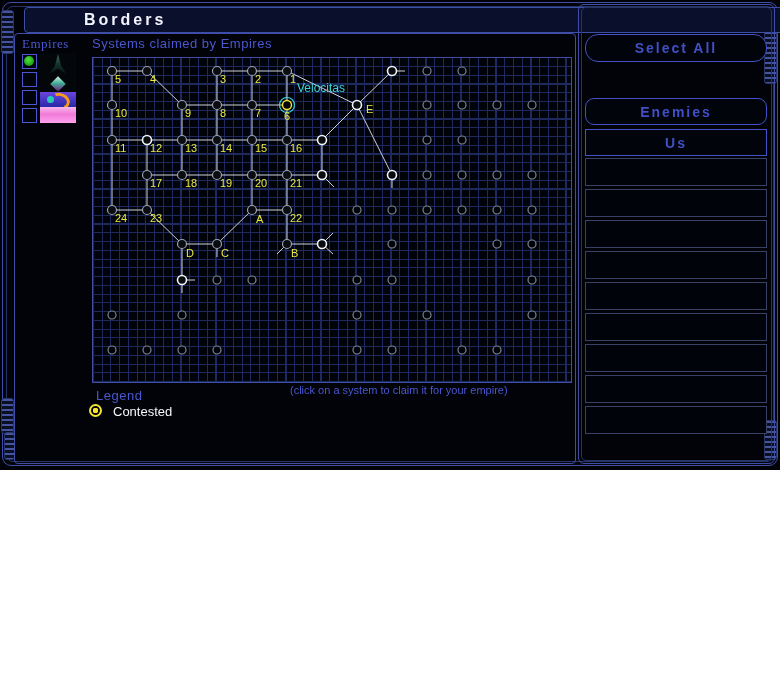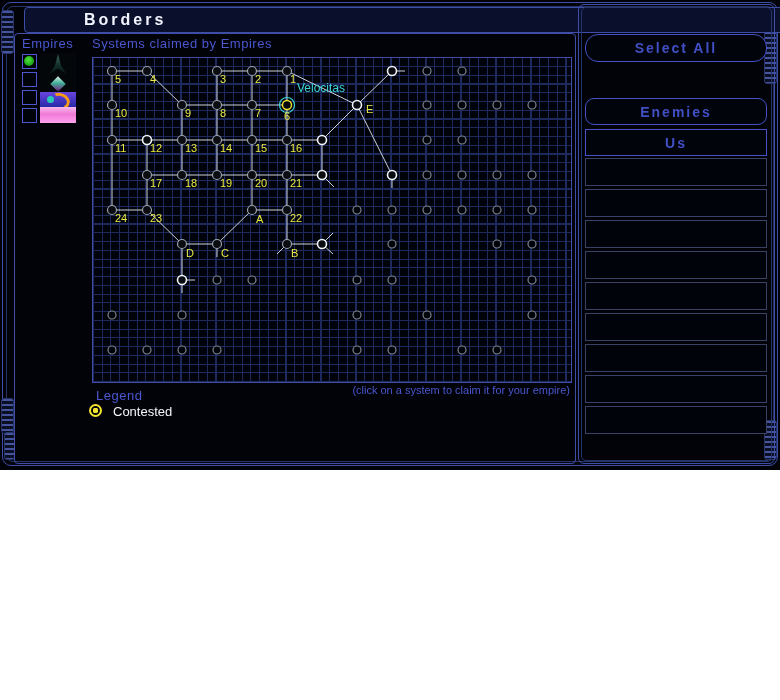--- a/index.html
+++ b/index.html
@@ -20,21 +20,21 @@
   .rib.l3{left:4px;top:432px;height:26px;width:9px;}
   .rib.r1{left:764px;top:16px;height:66px;}
   .rib.r2{left:764px;top:420px;height:38px;}
   .titlebar{position:absolute;left:24px;top:7px;width:734px;height:24px;background:#0a102c;
     border:1px solid #3e4da6;border-radius:4px 12px 12px 4px;display:flex;align-items:center;padding-left:44px;}
   .titlebar .t{color:#f2f4ff;font-size:16px;font-weight:bold;letter-spacing:3px;padding-left:15px;}
   .content-frame{position:absolute;left:14px;top:33px;width:560px;height:429px;
     border:1px solid #3e4da6;border-radius:4px;}
   
   .label-blue{position:absolute;color:#4a57cf;font-size:13px;letter-spacing:.5px;}
-  .empires-label{left:22px;top:36px;}
+  .empires-label{left:22px;top:36px;font-family:Liberation Serif, serif;}
   .empires-rows{position:absolute;left:22px;top:53px;}
   .checkbox{position:absolute;left:0;width:13px;height:13px;border:1px solid #4a57cf;background:#01030a;}
   .checkbox .dot{position:absolute;left:1px;top:1px;width:10px;height:10px;border-radius:50%;
     background:radial-gradient(circle at 45% 40%,#52e23e,#1fa816 60%,#0b6c09);}
   .emblems{position:absolute;left:40px;top:53px;width:36px;}
   .emblem{width:36px;position:relative;overflow:hidden;}
   .emblem-raptor{height:22px;background:#04070a;}
   .emblem-raptor::before{content:"";position:absolute;left:50%;top:1px;width:17px;height:20px;
     transform:translateX(-50%);background:linear-gradient(180deg,#3c6b5e,#13302a 55%,#081612);
     clip-path:polygon(50% 0,68% 58%,100% 100%,50% 72%,0 100%,32% 58%);}
@@ -50,21 +50,21 @@
     border-radius:50%;background:#28c8b8;}
   .emblem-pink{height:16px;background:linear-gradient(180deg,#f8b8ec,#f07ad8 45%,#ffa2ee);}
   
   .map-label{left:92px;top:36px;}
   .map-panel{position:absolute;left:92px;top:57px;width:478px;height:324px;
     border:1px solid #3e4da6;background-color:#01030a;
     background-image:
       repeating-linear-gradient(0deg,#1e2a5e 0 1px,transparent 1px 8.75px),
       repeating-linear-gradient(90deg,#1e2a5e 0 1px,transparent 1px 8.75px);}
   .map-panel svg{position:absolute;left:0;top:0;}
-  .map-hint{position:absolute;left:290px;top:384px;width:280px;text-align:right;
+  .map-hint{position:absolute;left:290px;top:384px;width:280px;
     color:#4a57cf;font-size:11px;}
   .legend-label{left:96px;top:388px;}
   .contested-swatch{position:absolute;left:89px;top:404px;width:9px;height:9px;border-radius:50%;
     border:2px solid #f2e52e;background:radial-gradient(circle,#f2e52e 0 2.6px,transparent 3px);}
   .contested-text{position:absolute;left:113px;top:404px;color:#f4f6fa;font-size:13px;}
   
   .right-frame{position:absolute;left:578px;top:4px;width:195px;height:458px;
     border:1px solid #3e4da6;border-radius:6px;}
   .right-frame-in{position:absolute;left:581px;top:7px;width:189px;height:452px;
     border:1px solid #273468;border-radius:5px;}

